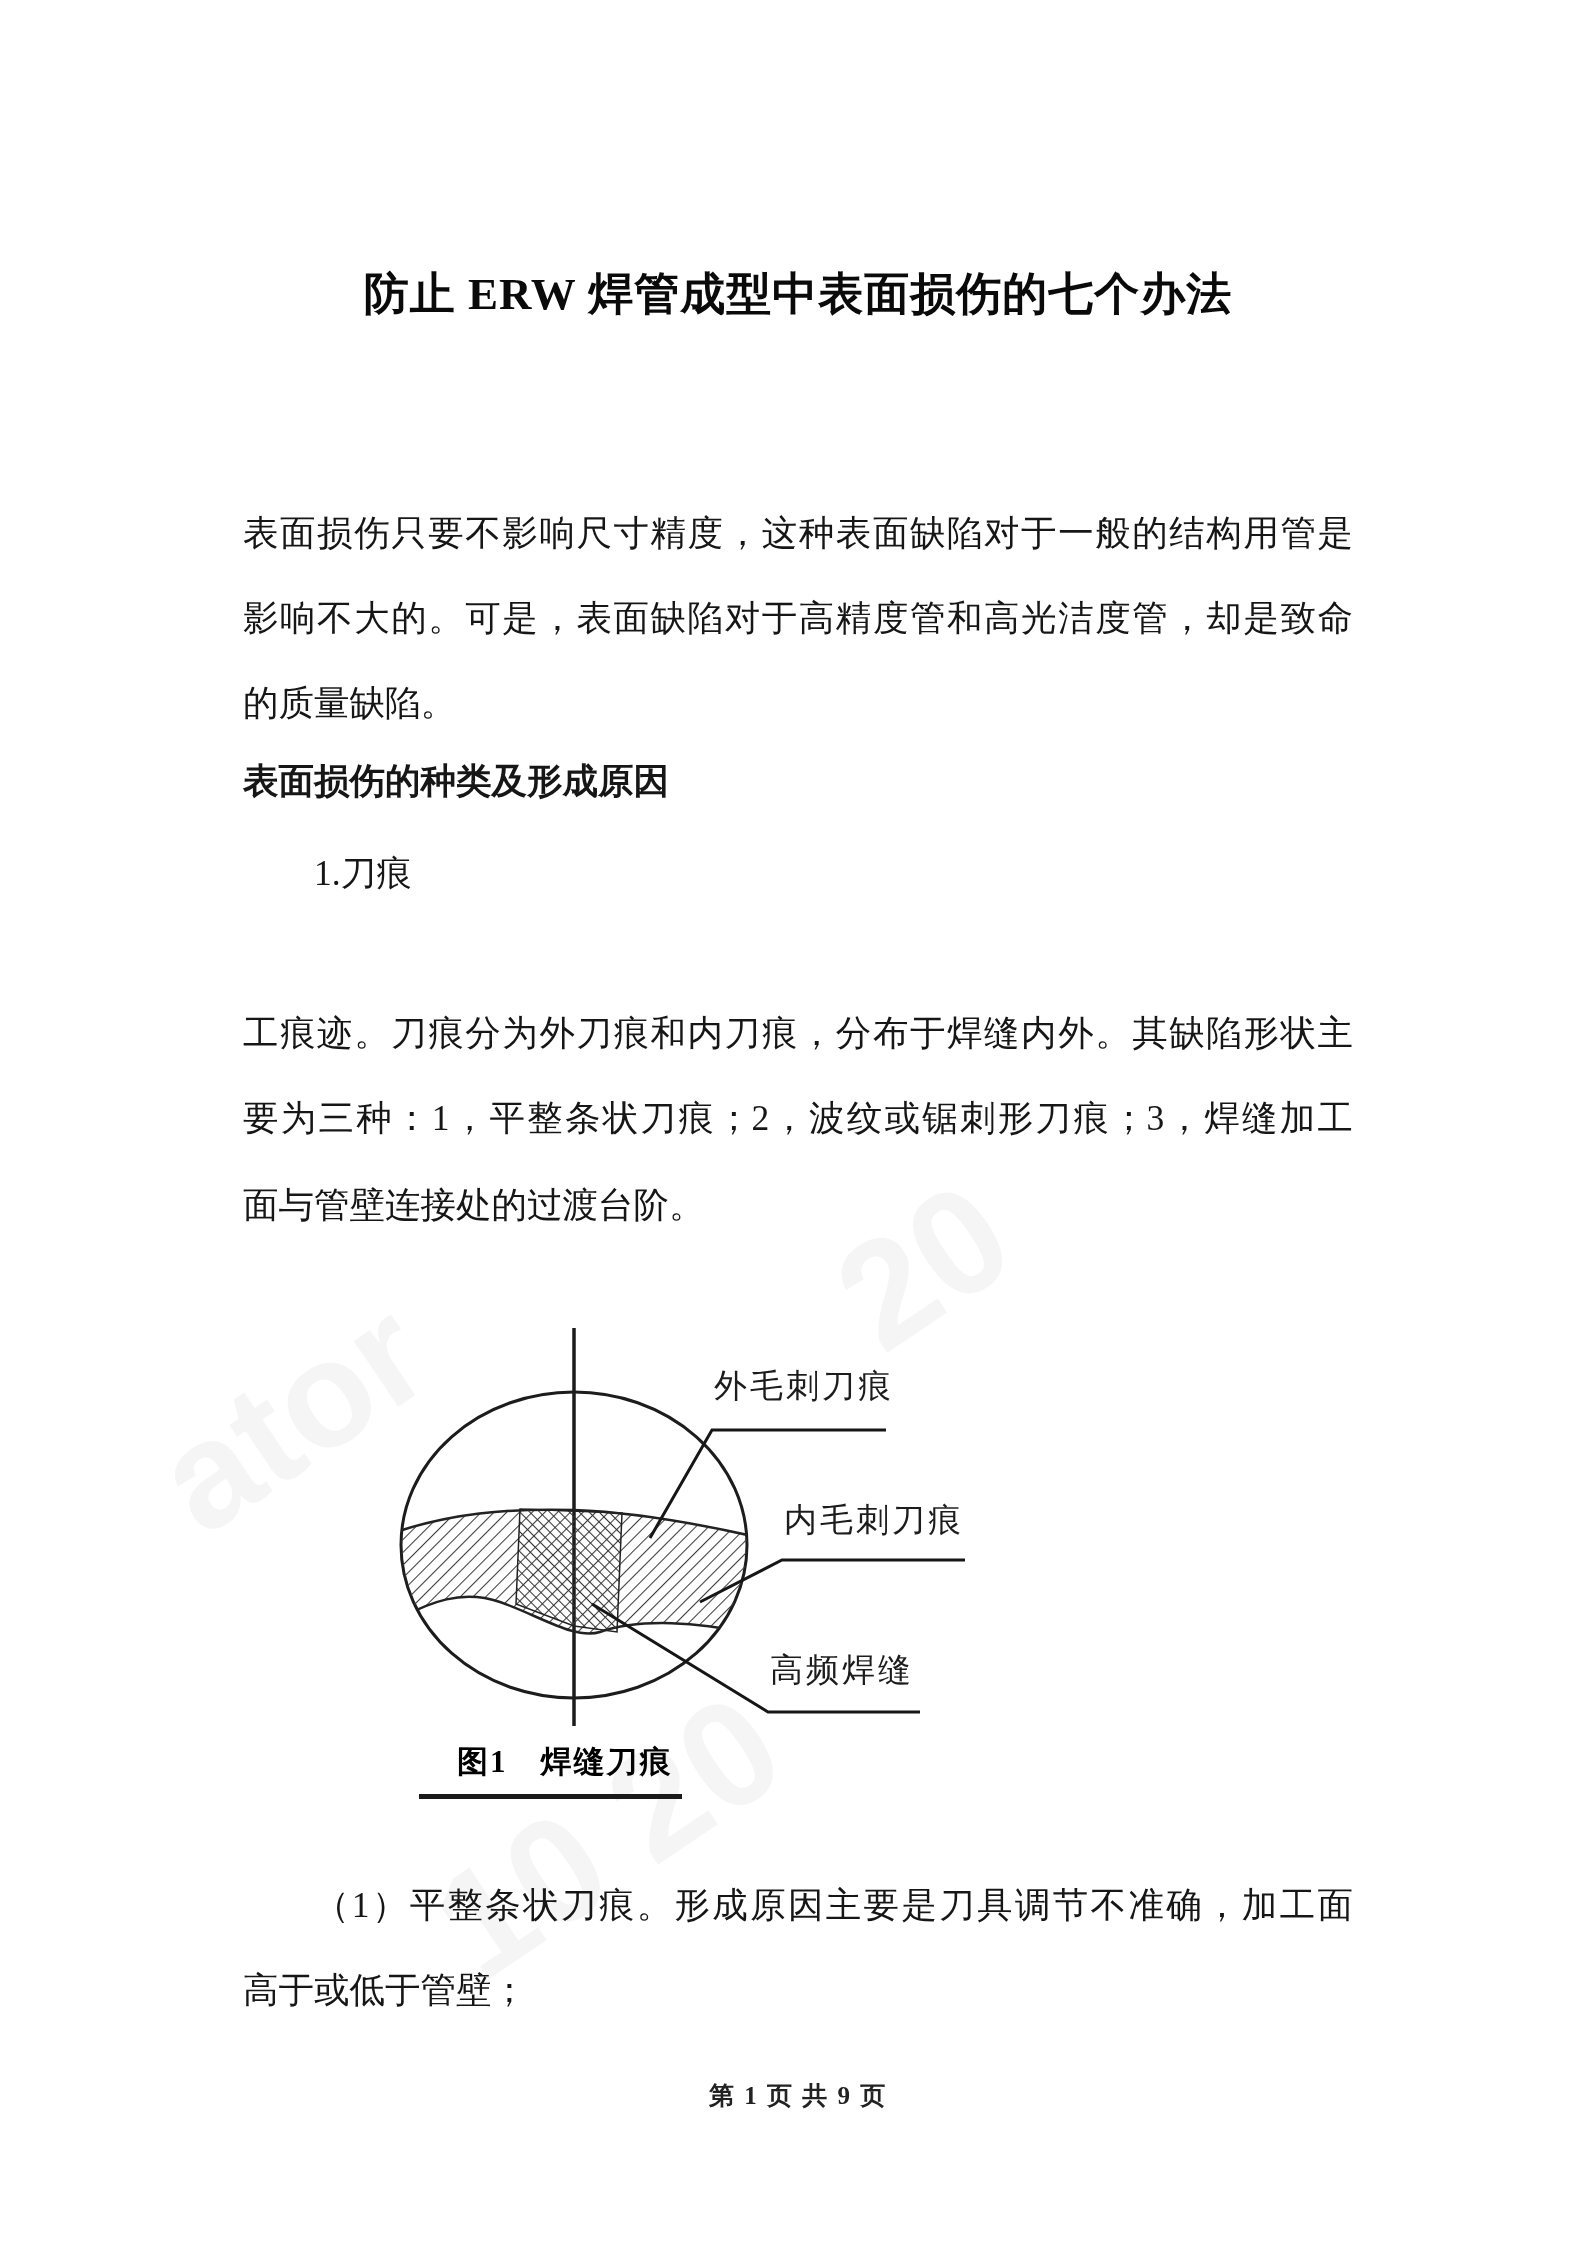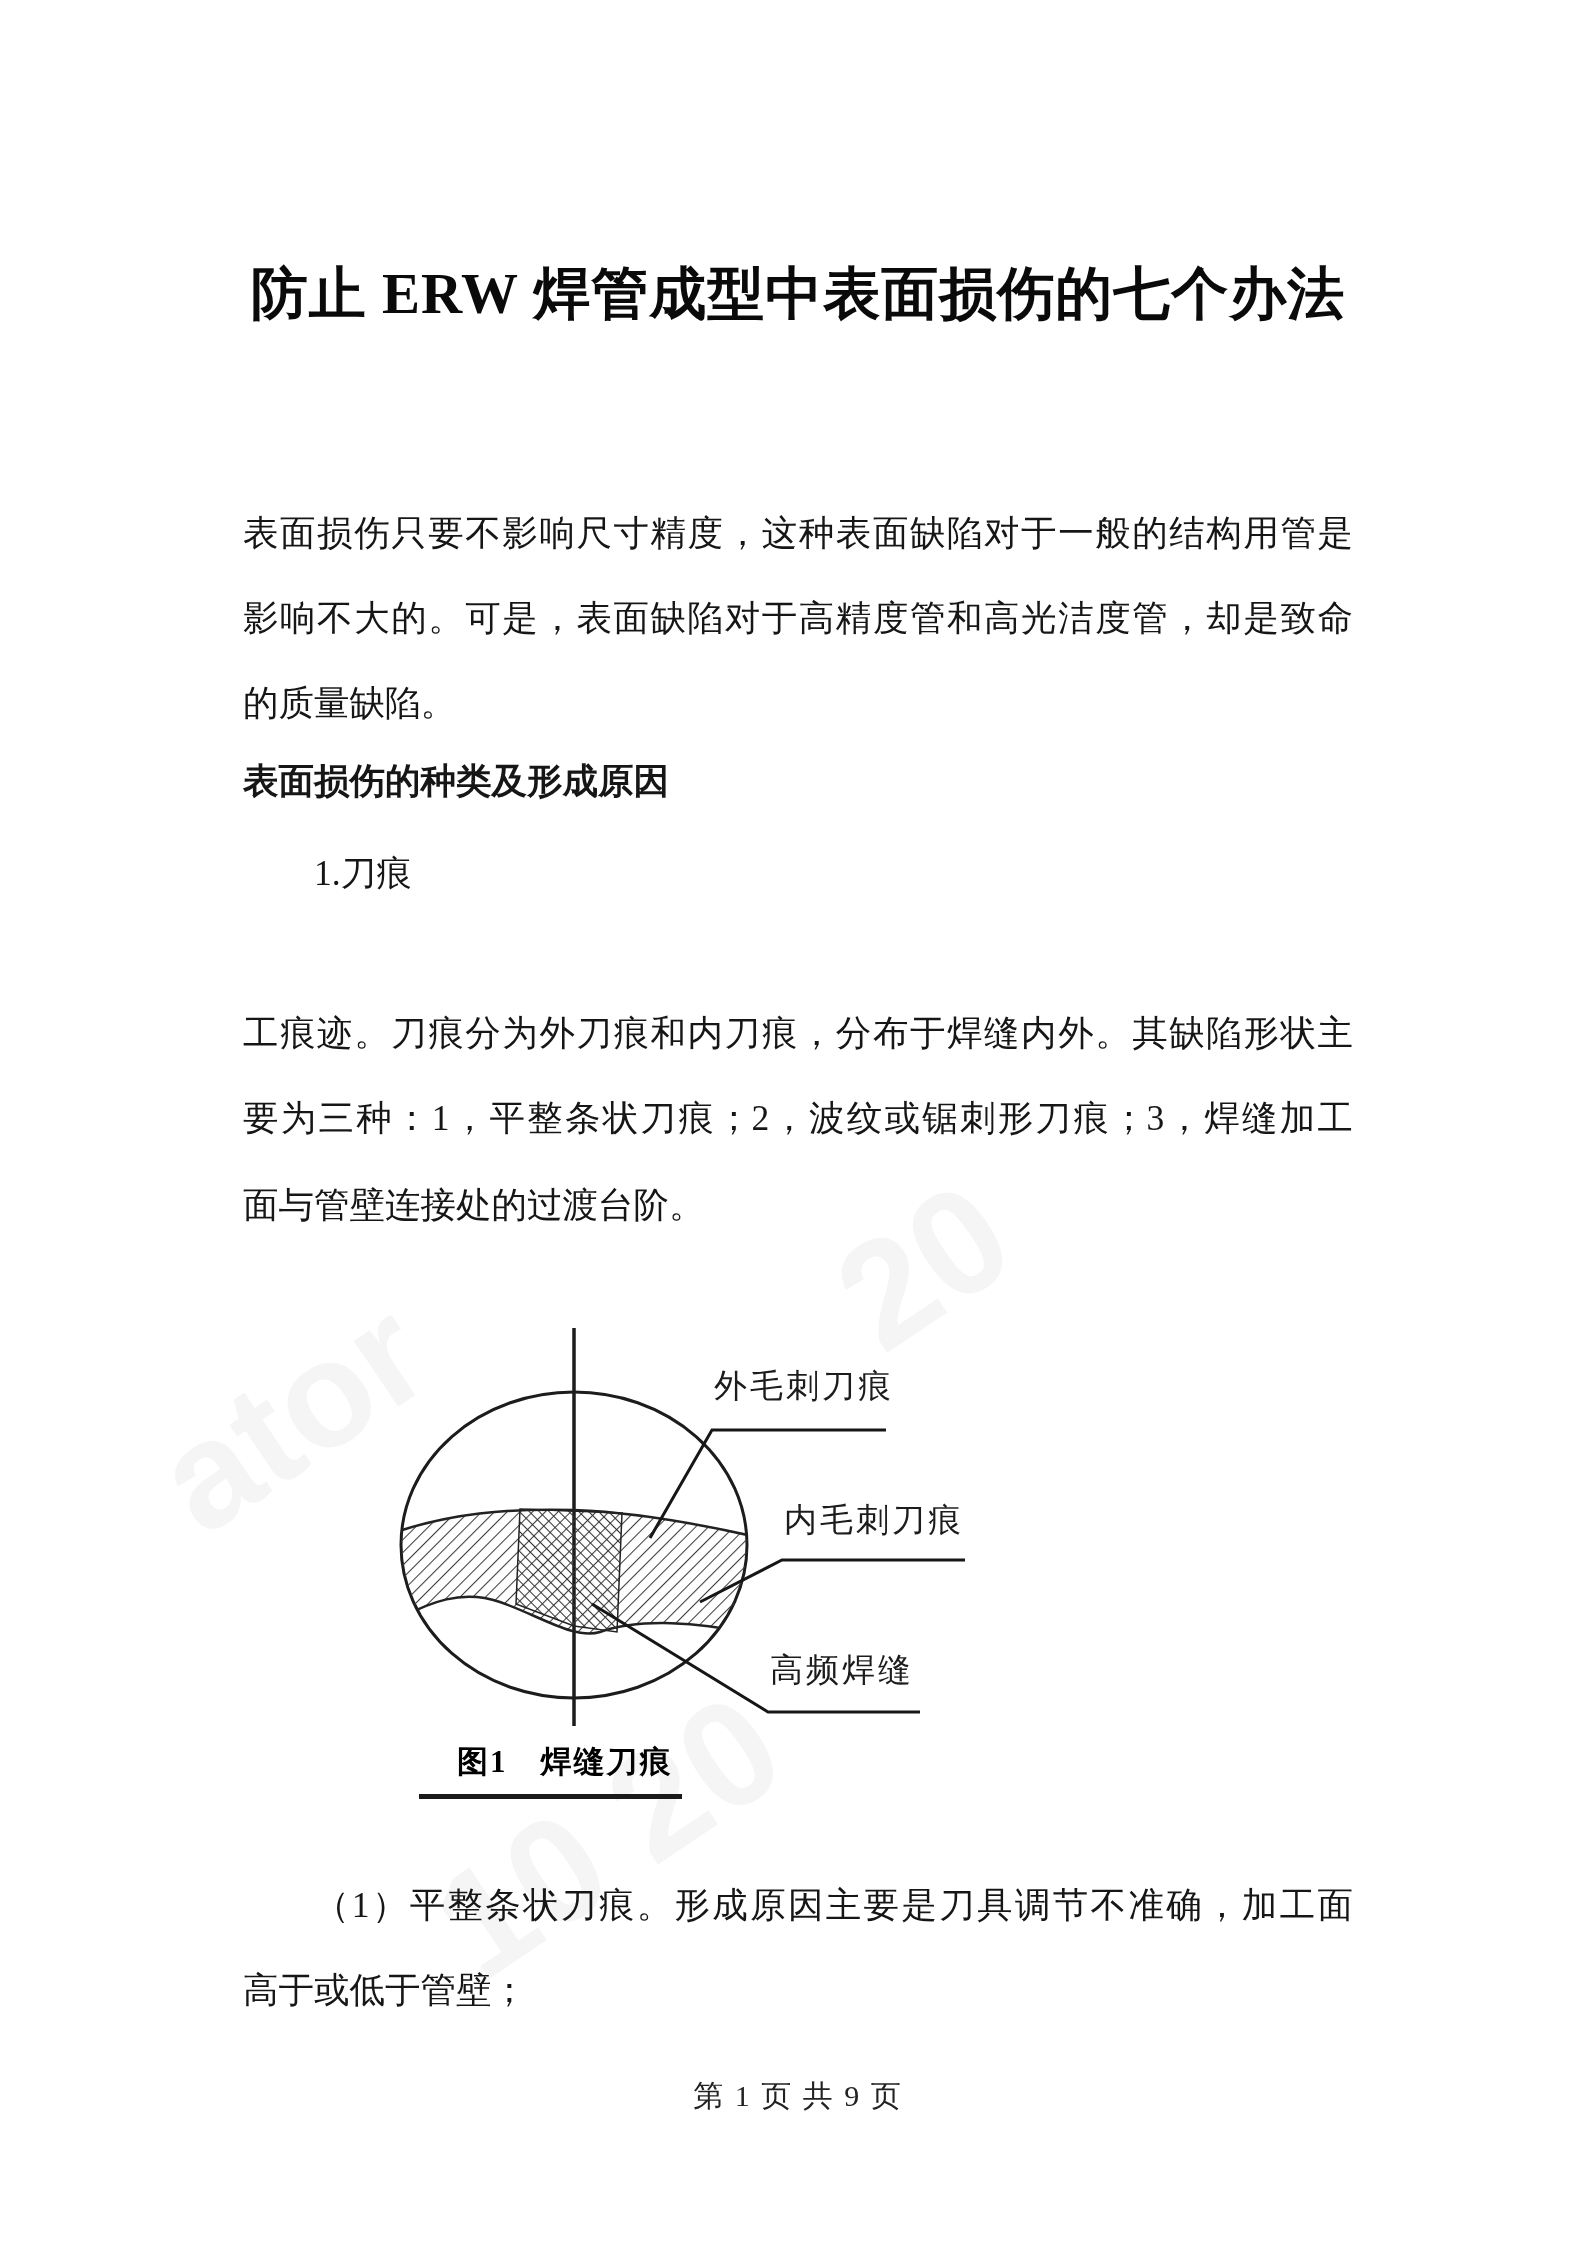--- a/index.html
+++ b/index.html
@@ -19,21 +19,21 @@
     font-size:35.5px;
     white-space:normal;
     color:#161616;
   }
   .jl{text-align:justify;text-align-last:justify;}
   .ind{text-indent:71px;}
   .bold{font-weight:bold;}
   .doc-title{
     position:absolute;left:243px;top:258px;width:1110px;
     text-align:center;
-    font-size:57px;line-height:72px;font-weight:bold;
+    font-size:45px;line-height:72px;font-weight:bold;
     letter-spacing:1px;color:#0a0a0a;
   }
   
   .fig-svg{position:absolute;left:0;top:1280px;width:1587px;height:560px;}
   .fig-label{
     position:absolute;
     font-size:33px;line-height:44px;
     letter-spacing:3px;color:#1c1c1c;
     white-space:nowrap;
   }
@@ -45,22 +45,23 @@
     font-size:31px;line-height:44px;font-weight:bold;
     letter-spacing:2px;color:#000000;white-space:nowrap;
   }
   .caption-rule{
     position:absolute;left:419px;top:1794px;
     width:263px;height:5px;background:#1a1a1a;
   }
   
   .footer{
     position:absolute;left:243px;top:2076px;width:1110px;
-    text-align:center;font-size:30px;line-height:40px;color:#222;
+    text-align:center;font-size:25px;line-height:40px;color:#222;
     letter-spacing:2px;
+    font-weight:bold;
   }
   
   .wm{
     position:absolute;
     font-family:"Liberation Sans","DejaVu Sans",sans-serif;
     font-size:150px;font-weight:bold;
     color:rgba(60,60,70,0.05);
     transform:rotate(-34deg);
     white-space:nowrap;
     pointer-events:none;

